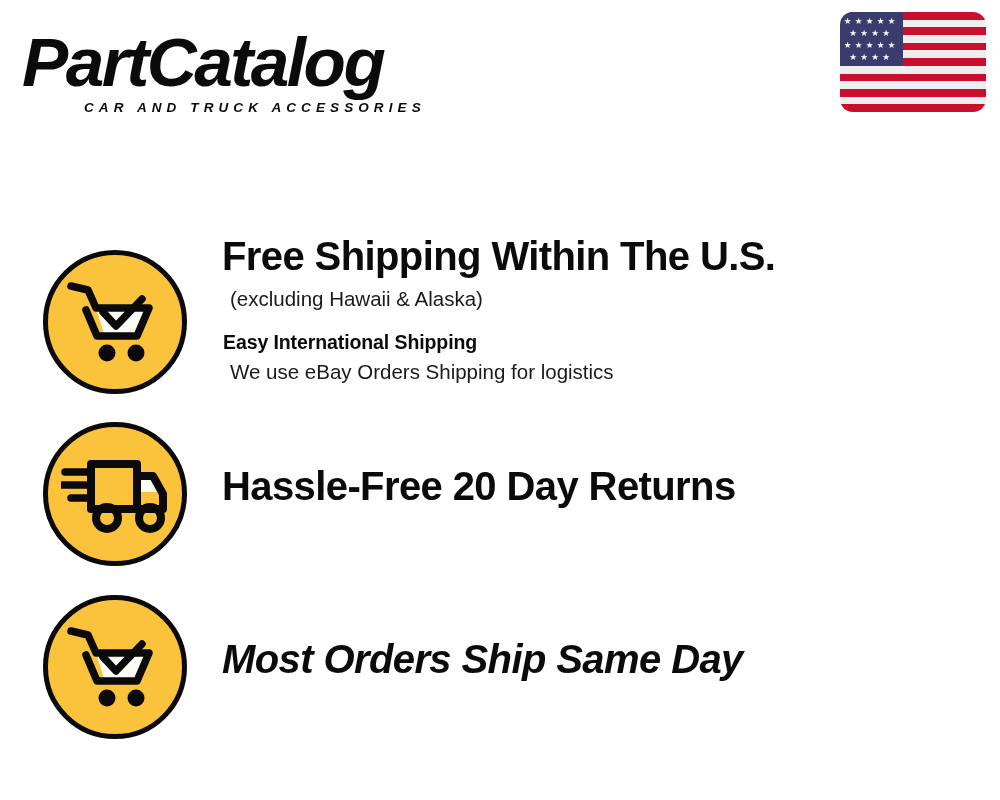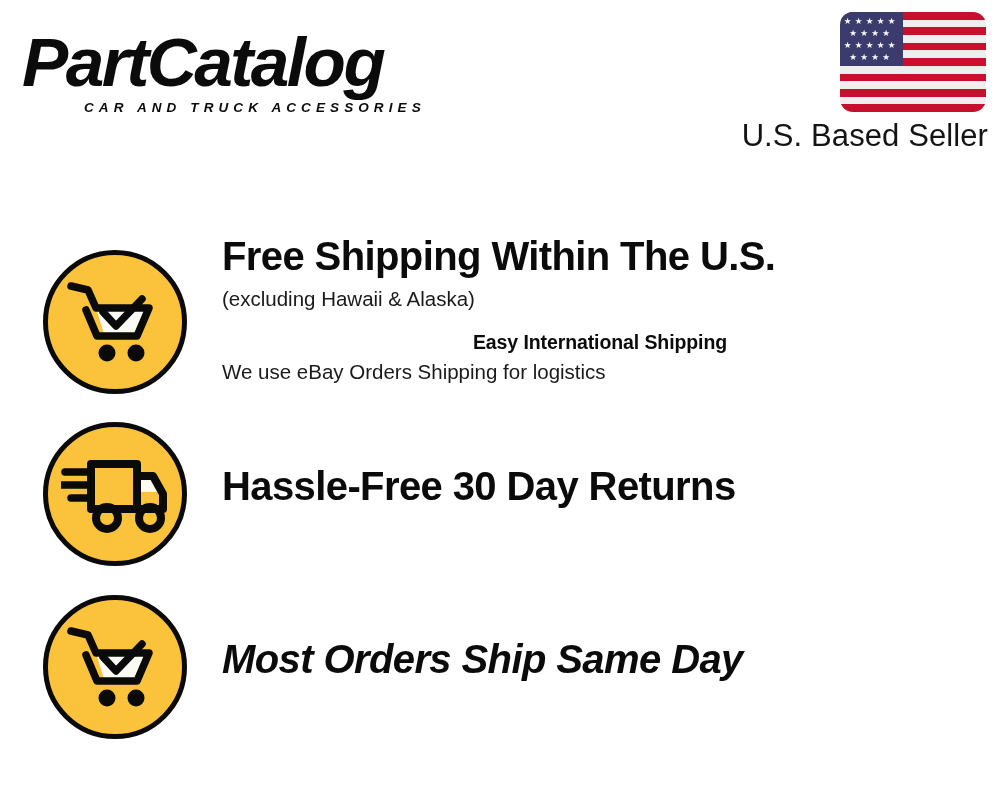--- a/index.html
+++ b/index.html
@@ -177,33 +177,32 @@
     color: #0b0b0b;
     white-space: nowrap;
     margin: 0;
   }
   .feature-sub {
     font-family: "Liberation Sans", sans-serif;
     font-weight: 400;
     font-size: 20.5px;
     line-height: 30px;
     color: #1a1a1a;
-    margin: 4px 0 0 0;
+    margin: 4px 0 0 8px;
     white-space: nowrap;
   }
   .feature-sub-strong {
     font-family: "Liberation Sans", sans-serif;
     font-weight: 700;
     font-size: 19.5px;
     line-height: 30px;
     color: #0b0b0b;
-    margin: 13px 0 0 16px;
+    margin: 13px 0 0 1px;
     white-space: nowrap;
     letter-spacing: -0.1px;
-    text-align: center;
   }
   .feature-sub-last {
     margin-top: 0px;
   }
 </style>
 </head>
 <body>
 
 <div class="page">
 
@@ -251,21 +250,20 @@
           <span class="star" style="left:47px; top:29px">★</span>
 
           <span class="star" style="left:8.5px;  top:41px">★</span>
           <span class="star" style="left:19.5px; top:41px">★</span>
           <span class="star" style="left:30.5px; top:41px">★</span>
           <span class="star" style="left:41.5px; top:41px">★</span>
         </div>
       </div>
     </div>
 
-    <div class="seller-label">U.S. Based Seller</div>
   </div>
 
   <div class="features">
 
     <div class="feature-row row-1">
       <div class="icon-badge">
         <svg width="104" height="96" viewBox="0 0 104 96" fill="none" xmlns="http://www.w3.org/2000/svg" aria-hidden="true">
 
           <path d="M33 34 L83 34 L75 60 L41 60 Z" fill="#fbfbf6"></path>
 
@@ -297,21 +295,21 @@
 
           <path d="M4 20 L30 20" stroke="#0a0a0a" stroke-width="7.5" stroke-linecap="round"></path>
           <path d="M0 33 L26 33" stroke="#0a0a0a" stroke-width="7.5" stroke-linecap="round"></path>
           <path d="M10 46 L30 46" stroke="#0a0a0a" stroke-width="7.5" stroke-linecap="round"></path>
 
           <circle cx="46" cy="66" r="11" stroke="#0a0a0a" stroke-width="8" fill="none"></circle>
           <circle cx="89" cy="66" r="11" stroke="#0a0a0a" stroke-width="8" fill="none"></circle>
         </svg>
       </div>
       <div class="feature-text">
-        <div class="feature-title">Hassle-Free 30 Day Returns</div>
+        <div class="feature-title">Hassle-Free 20 Day Returns</div>
       </div>
     </div>
 
     <div class="feature-row row-3">
       <div class="icon-badge">
         <svg width="104" height="96" viewBox="0 0 104 96" fill="none" xmlns="http://www.w3.org/2000/svg" aria-hidden="true">
           <path d="M33 34 L83 34 L75 60 L41 60 Z" fill="#fbfbf6"></path>
           <path d="M8 12 L25 16 L33 34 L86 34 L74 62 L34 62 L23 36" stroke="#0a0a0a" stroke-width="7.5" stroke-linecap="round" stroke-linejoin="round" fill="none"></path>
           <path d="M40 38 L53 52 L79 25" stroke="#0a0a0a" stroke-width="7.5" stroke-linecap="round" stroke-linejoin="round" fill="none"></path>
           <circle cx="44" cy="79" r="8.5" fill="#0a0a0a"></circle>

